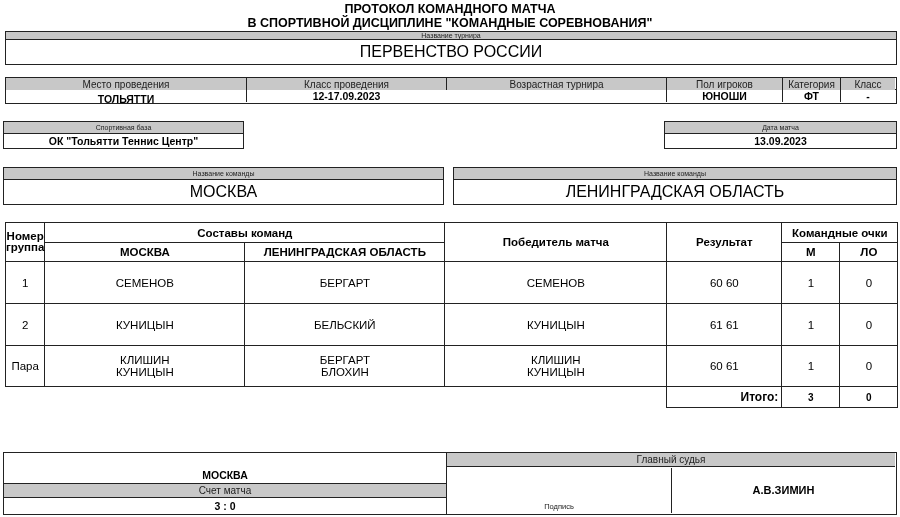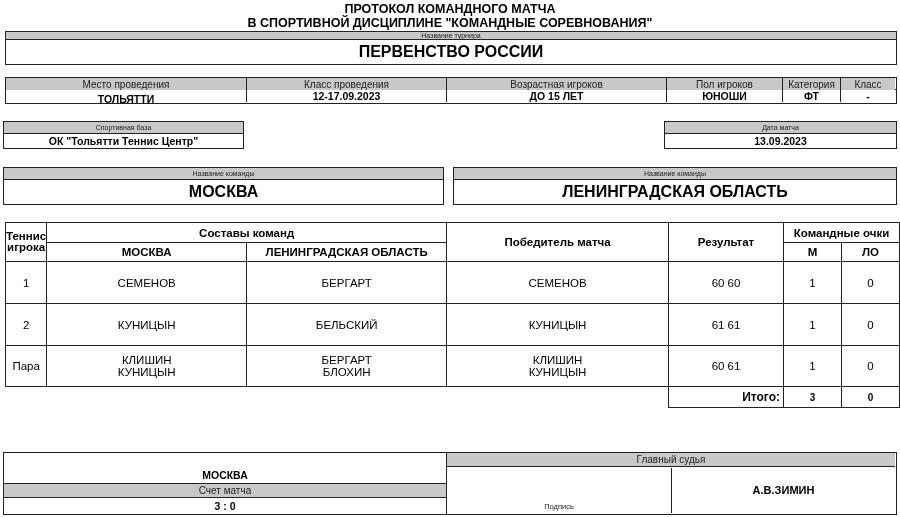--- a/index.html
+++ b/index.html
@@ -8,21 +8,21 @@
   .abs { position:absolute; box-sizing:border-box; }
   .c { display:flex; align-items:center; justify-content:center; text-align:center; }
   .gray { background:#c8c8c8; }
   .b { border:1.5px solid #222; }
   .bt { border-top:1.5px solid #222; }
   .bl { border-left:1.5px solid #222; }
   .title1 { font-weight:bold; font-size:12.5px; }
   .small { font-size:7px; color:#222; }
   .lbl { font-size:10px; color:#222; }
   .val { font-size:10.5px; font-weight:bold; }
-  .big { font-size:16px; font-weight:bold; }
+  .big { font-size:16px; font-weight:normal; }
   table.main { border-collapse:collapse; position:absolute; left:5px; top:222px; }
   table.main td { border:1.5px solid #222; text-align:center; vertical-align:middle; padding:0; font-size:11.5px; }
   .th-b { font-weight:bold; font-size:10px; }
   .th-s { font-weight:bold; font-size:7.5px; }
   .th-n { font-weight:bold; font-size:8px; line-height:11px; }
 </style>
 </head>
 <body>
 
 <div class="abs c title1" style="left:0;top:2px;width:900px;height:14px;">ПРОТОКОЛ КОМАНДНОГО МАТЧА</div>
@@ -30,29 +30,28 @@
 
 <div class="abs b" style="left:5px;top:31px;width:892px;height:34px;">
   <div class="abs c gray small" style="left:0;top:0;width:100%;height:8px;border-bottom:1.5px solid #222;">Название турнира</div>
   <div class="abs c big" style="left:0;top:9px;width:100%;height:22px;">ПЕРВЕНСТВО РОССИИ</div>
 </div>
 
 <div class="abs b" style="left:5px;top:77px;width:892px;height:27px;">
   <div class="abs" style="left:0;top:0;width:100%;height:12px;border-bottom:1.5px solid #222;">
     <div class="abs c gray lbl" style="left:0;top:0;width:240px;height:12px;">Место проведения</div>
     <div class="abs c gray lbl bl" style="left:240px;top:0;width:200px;height:12px;">Класс проведения</div>
-    <div class="abs c gray lbl bl" style="left:440px;top:0;width:220px;height:12px;">Возрастная игроков</div>
+    <div class="abs c gray lbl bl" style="left:440px;top:0;width:220px;height:12px;">Возрастная турнира</div>
     <div class="abs c gray lbl bl" style="left:660px;top:0;width:116px;height:12px;">Пол игроков</div>
     <div class="abs c gray lbl bl" style="left:776px;top:0;width:58px;height:12px;">Категория</div>
     <div class="abs c gray lbl bl" style="left:834px;top:0;width:55px;height:12px;">Класс</div>
   </div>
   <div class="abs" style="left:0;top:13px;width:100%;height:11px;">
     <div class="abs c val" style="left:0;top:0;width:240px;height:15px;">ТОЛЬЯТТИ</div>
     <div class="abs c val bl" style="left:240px;top:-1px;width:200px;height:12px;">12-17.09.2023</div>
-    <div class="abs c val bl" style="left:440px;top:-1px;width:220px;height:12px;">ДО 15 ЛЕТ</div>
     <div class="abs c val bl" style="left:660px;top:-1px;width:116px;height:12px;">ЮНОШИ</div>
     <div class="abs c val bl" style="left:776px;top:-1px;width:58px;height:12px;">ФТ</div>
     <div class="abs c val bl" style="left:834px;top:-1px;width:55px;height:12px;">-</div>
   </div>
 </div>
 
 <div class="abs b" style="left:3px;top:121px;width:241px;height:28px;">
   <div class="abs c gray small" style="left:0;top:0;width:100%;height:12px;border-bottom:1.5px solid #222;">Спортивная база</div>
   <div class="abs c val" style="left:0;top:12px;width:100%;height:13px;">ОК "Тольятти Теннис Центр"</div>
 </div>
@@ -76,21 +75,21 @@
     <col style="width:39px">
       <col style="width:200px">
       <col style="width:200px">
       <col style="width:222px">
       <col style="width:115px">
       <col style="width:58px">
       <col style="width:58px">
   </colgroup>
   <tbody>
       <tr style="height:20px;">
-    <td rowspan="2" class="th-n">Теннис игрока</td>
+    <td rowspan="2" class="th-n">Номер группа</td>
     <td colspan="2" class="th-b">Составы команд</td>
     <td rowspan="2" class="th-b">Победитель матча</td>
     <td rowspan="2" class="th-b">Результат</td>
     <td colspan="2" class="th-b">Командные очки</td>
   </tr>
   <tr style="height:19px;">
     <td class="th-s">МОСКВА</td>
     <td class="th-s">ЛЕНИНГРАДСКАЯ ОБЛАСТЬ</td>
     <td class="th-b">М</td>
     <td class="th-b">ЛО</td>

